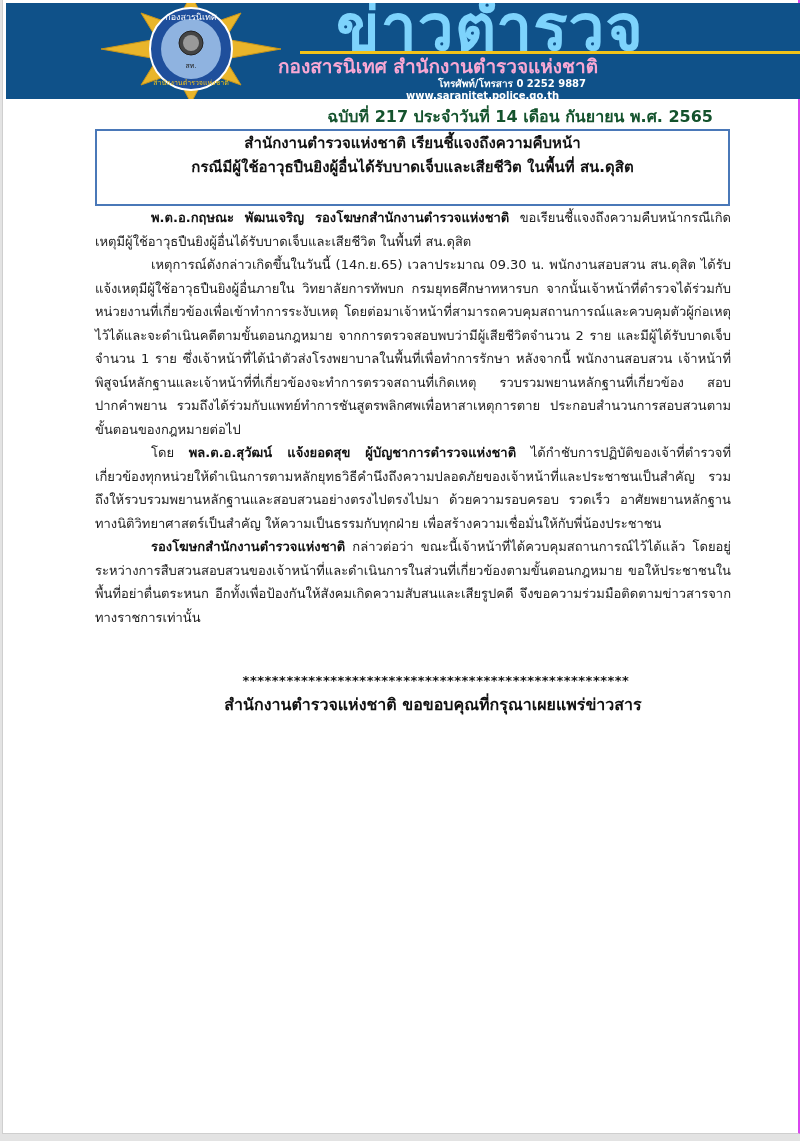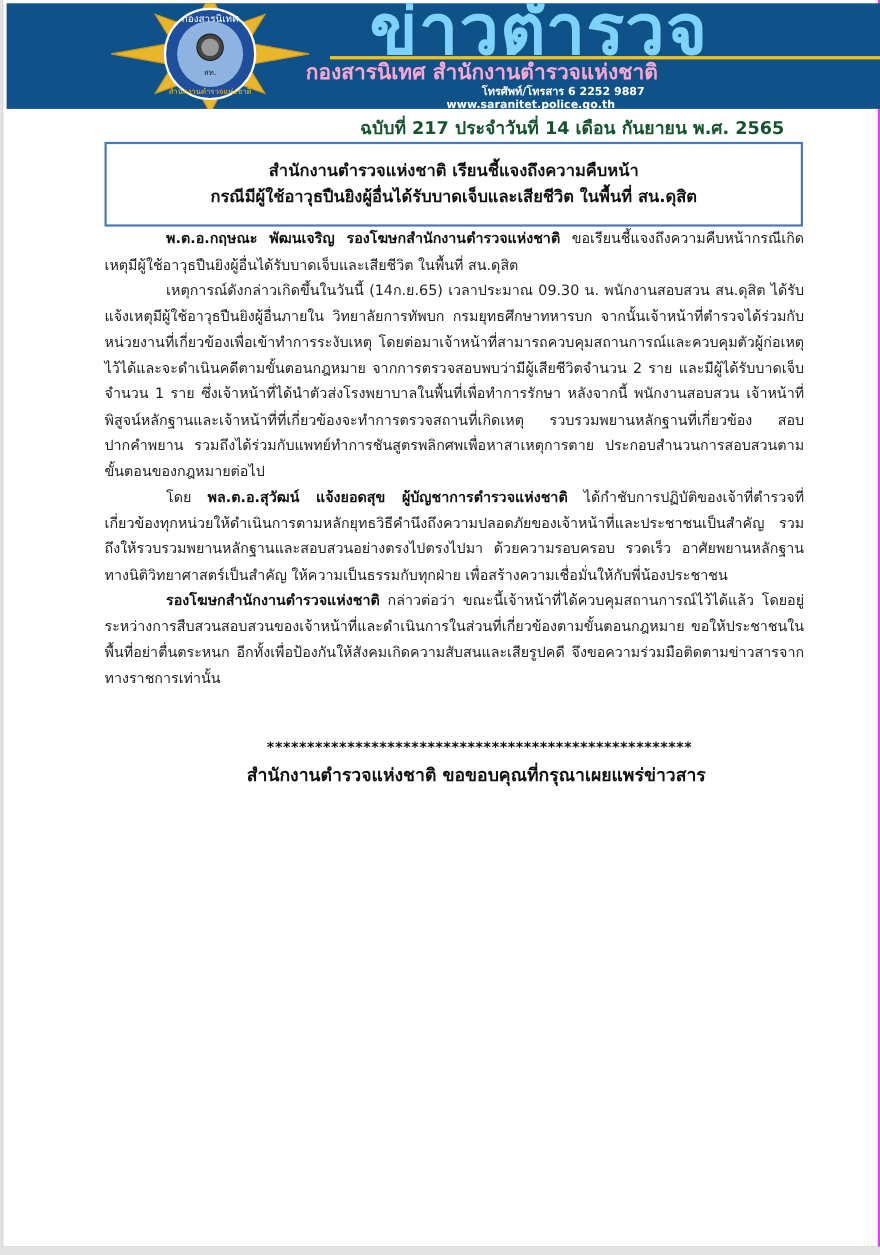--- a/index.html
+++ b/index.html
@@ -37,21 +37,21 @@
     position: absolute; right: 85px; top: 104px; font-size: 16px; font-weight: bold; color: #14532d;
     white-space: nowrap;
   }
   .headline-box {
     position: absolute; left: 92px; top: 129px; width: 631px; height: 73px;
     border: 2px solid #4a78b8; box-sizing: content-box;
   }
   .headline-box .h1, .headline-box .h2 {
     text-align: center; font-weight: bold; font-size: 15px; line-height: 24px; color: #111;
   }
-  .headline-box .h1 { margin-top: 12px; }
+  .headline-box .h1 { margin-top: 0; }
   .body-text {
     position: absolute; left: 92px; top: 206px; width: 636px; font-size: 13px; line-height: 23.5px;
     color: #222; text-align: justify;
   }
   .body-text p { margin: 0; }
   .indent { text-indent: 56px; }
   .body-text b { font-weight: bold; color: #111; }
   .stars {
     position: absolute; left: 233px; top: 673px; width: 400px; text-align: center;
     font-size: 13px; font-weight: bold; letter-spacing: 0.5px; color: #111; white-space: nowrap; overflow: hidden;
@@ -73,21 +73,21 @@
       <circle cx="100" cy="54" r="30" fill="#8fb3e0"></circle>
       <circle cx="100" cy="48" r="12" fill="#444" stroke="#222" stroke-width="1"></circle>
       <circle cx="100" cy="48" r="8" fill="#999"></circle>
       <text x="100" y="25" font-size="9" fill="#fff" text-anchor="middle" font-family="DejaVu Sans, sans-serif">กองสารนิเทศ</text>
       <text x="100" y="73" font-size="7" fill="#222" text-anchor="middle" font-family="DejaVu Sans, sans-serif">สท.</text>
       <text x="100" y="90" font-size="7" fill="#f2c318" text-anchor="middle" font-family="DejaVu Sans, sans-serif">สำนักงานตำรวจแห่งชาติ</text>
     </svg>
     <div class="banner-title">ข่าวตำรวจ</div>
     <div class="banner-rule"></div>
     <div class="banner-org">กองสารนิเทศ สำนักงานตำรวจแห่งชาติ</div>
-    <div class="banner-phone">โทรศัพท์/โทรสาร 6 2252 9887</div>
+    <div class="banner-phone">โทรศัพท์/โทรสาร 0 2252 9887</div>
     <div class="banner-web">www.saranitet.police.go.th</div>
   </div>
 
   <div class="issue-line">ฉบับที่ 217 ประจำวันที่  14 เดือน กันยายน พ.ศ. 2565</div>
 
   <div class="headline-box">
     <div class="h1">สำนักงานตำรวจแห่งชาติ เรียนชี้แจงถึงความคืบหน้า</div>
     <div class="h2">กรณีมีผู้ใช้อาวุธปืนยิงผู้อื่นได้รับบาดเจ็บและเสียชีวิต ในพื้นที่ สน.ดุสิต</div>
   </div>
 

